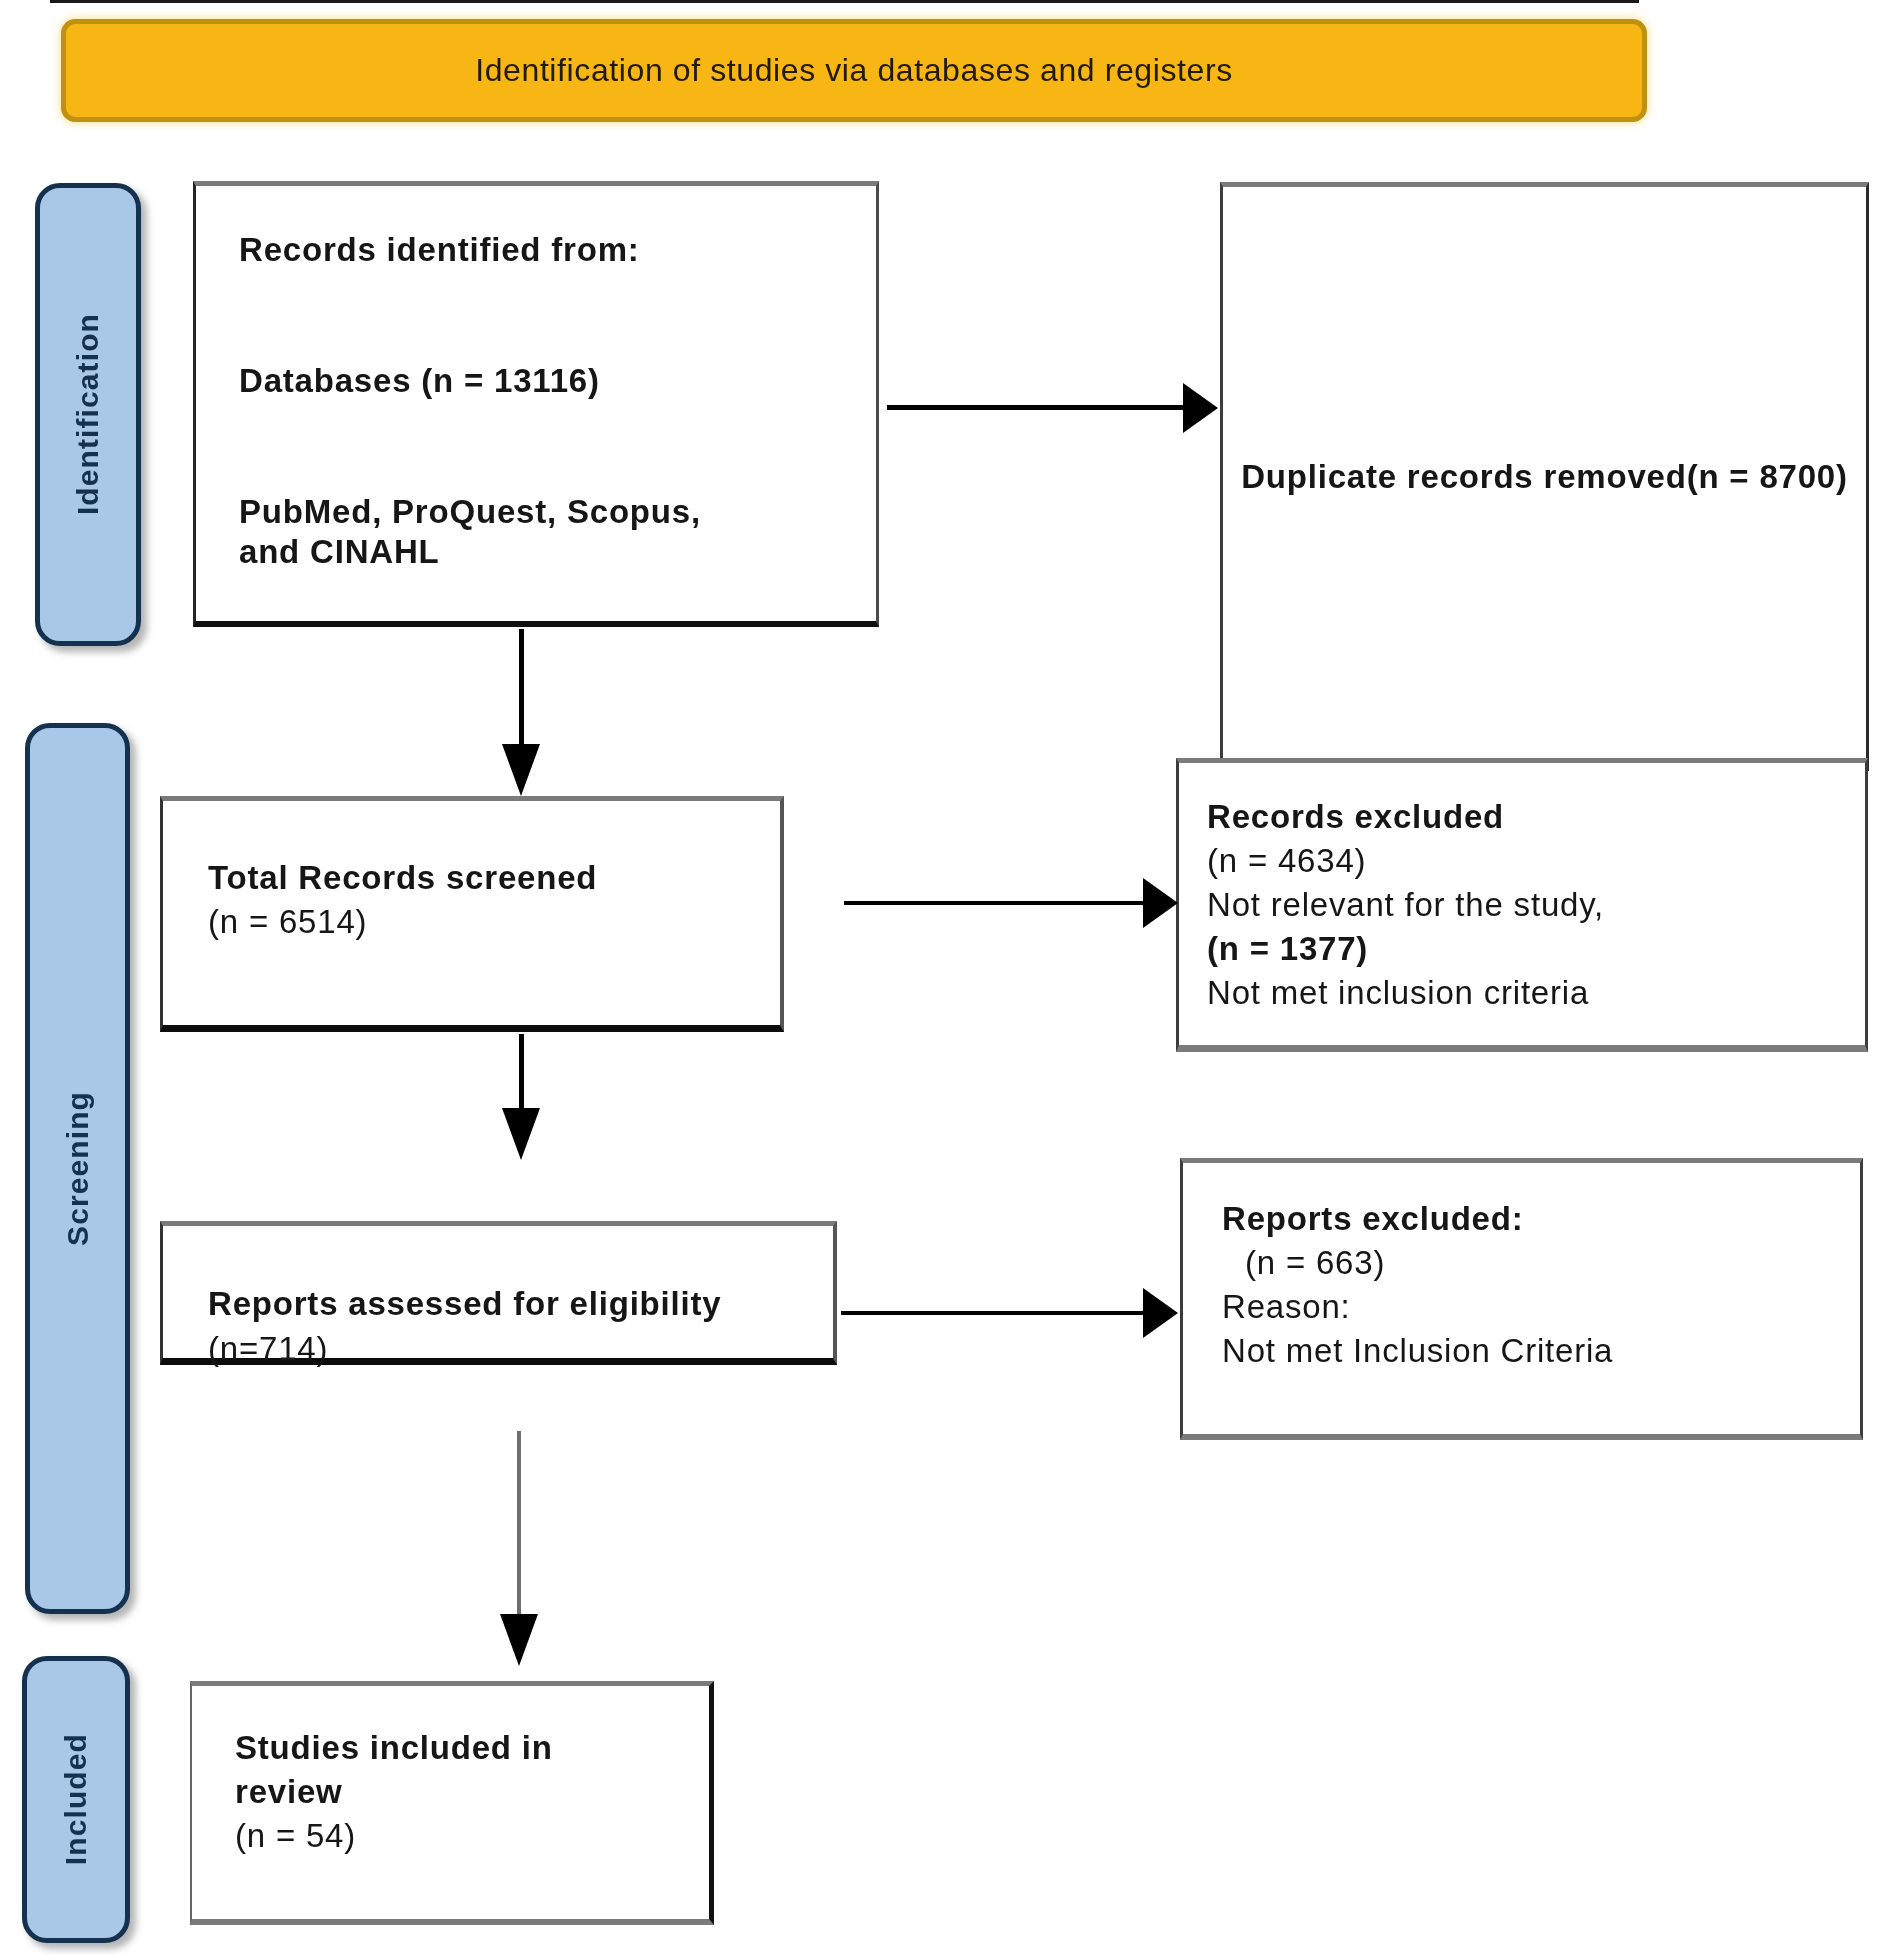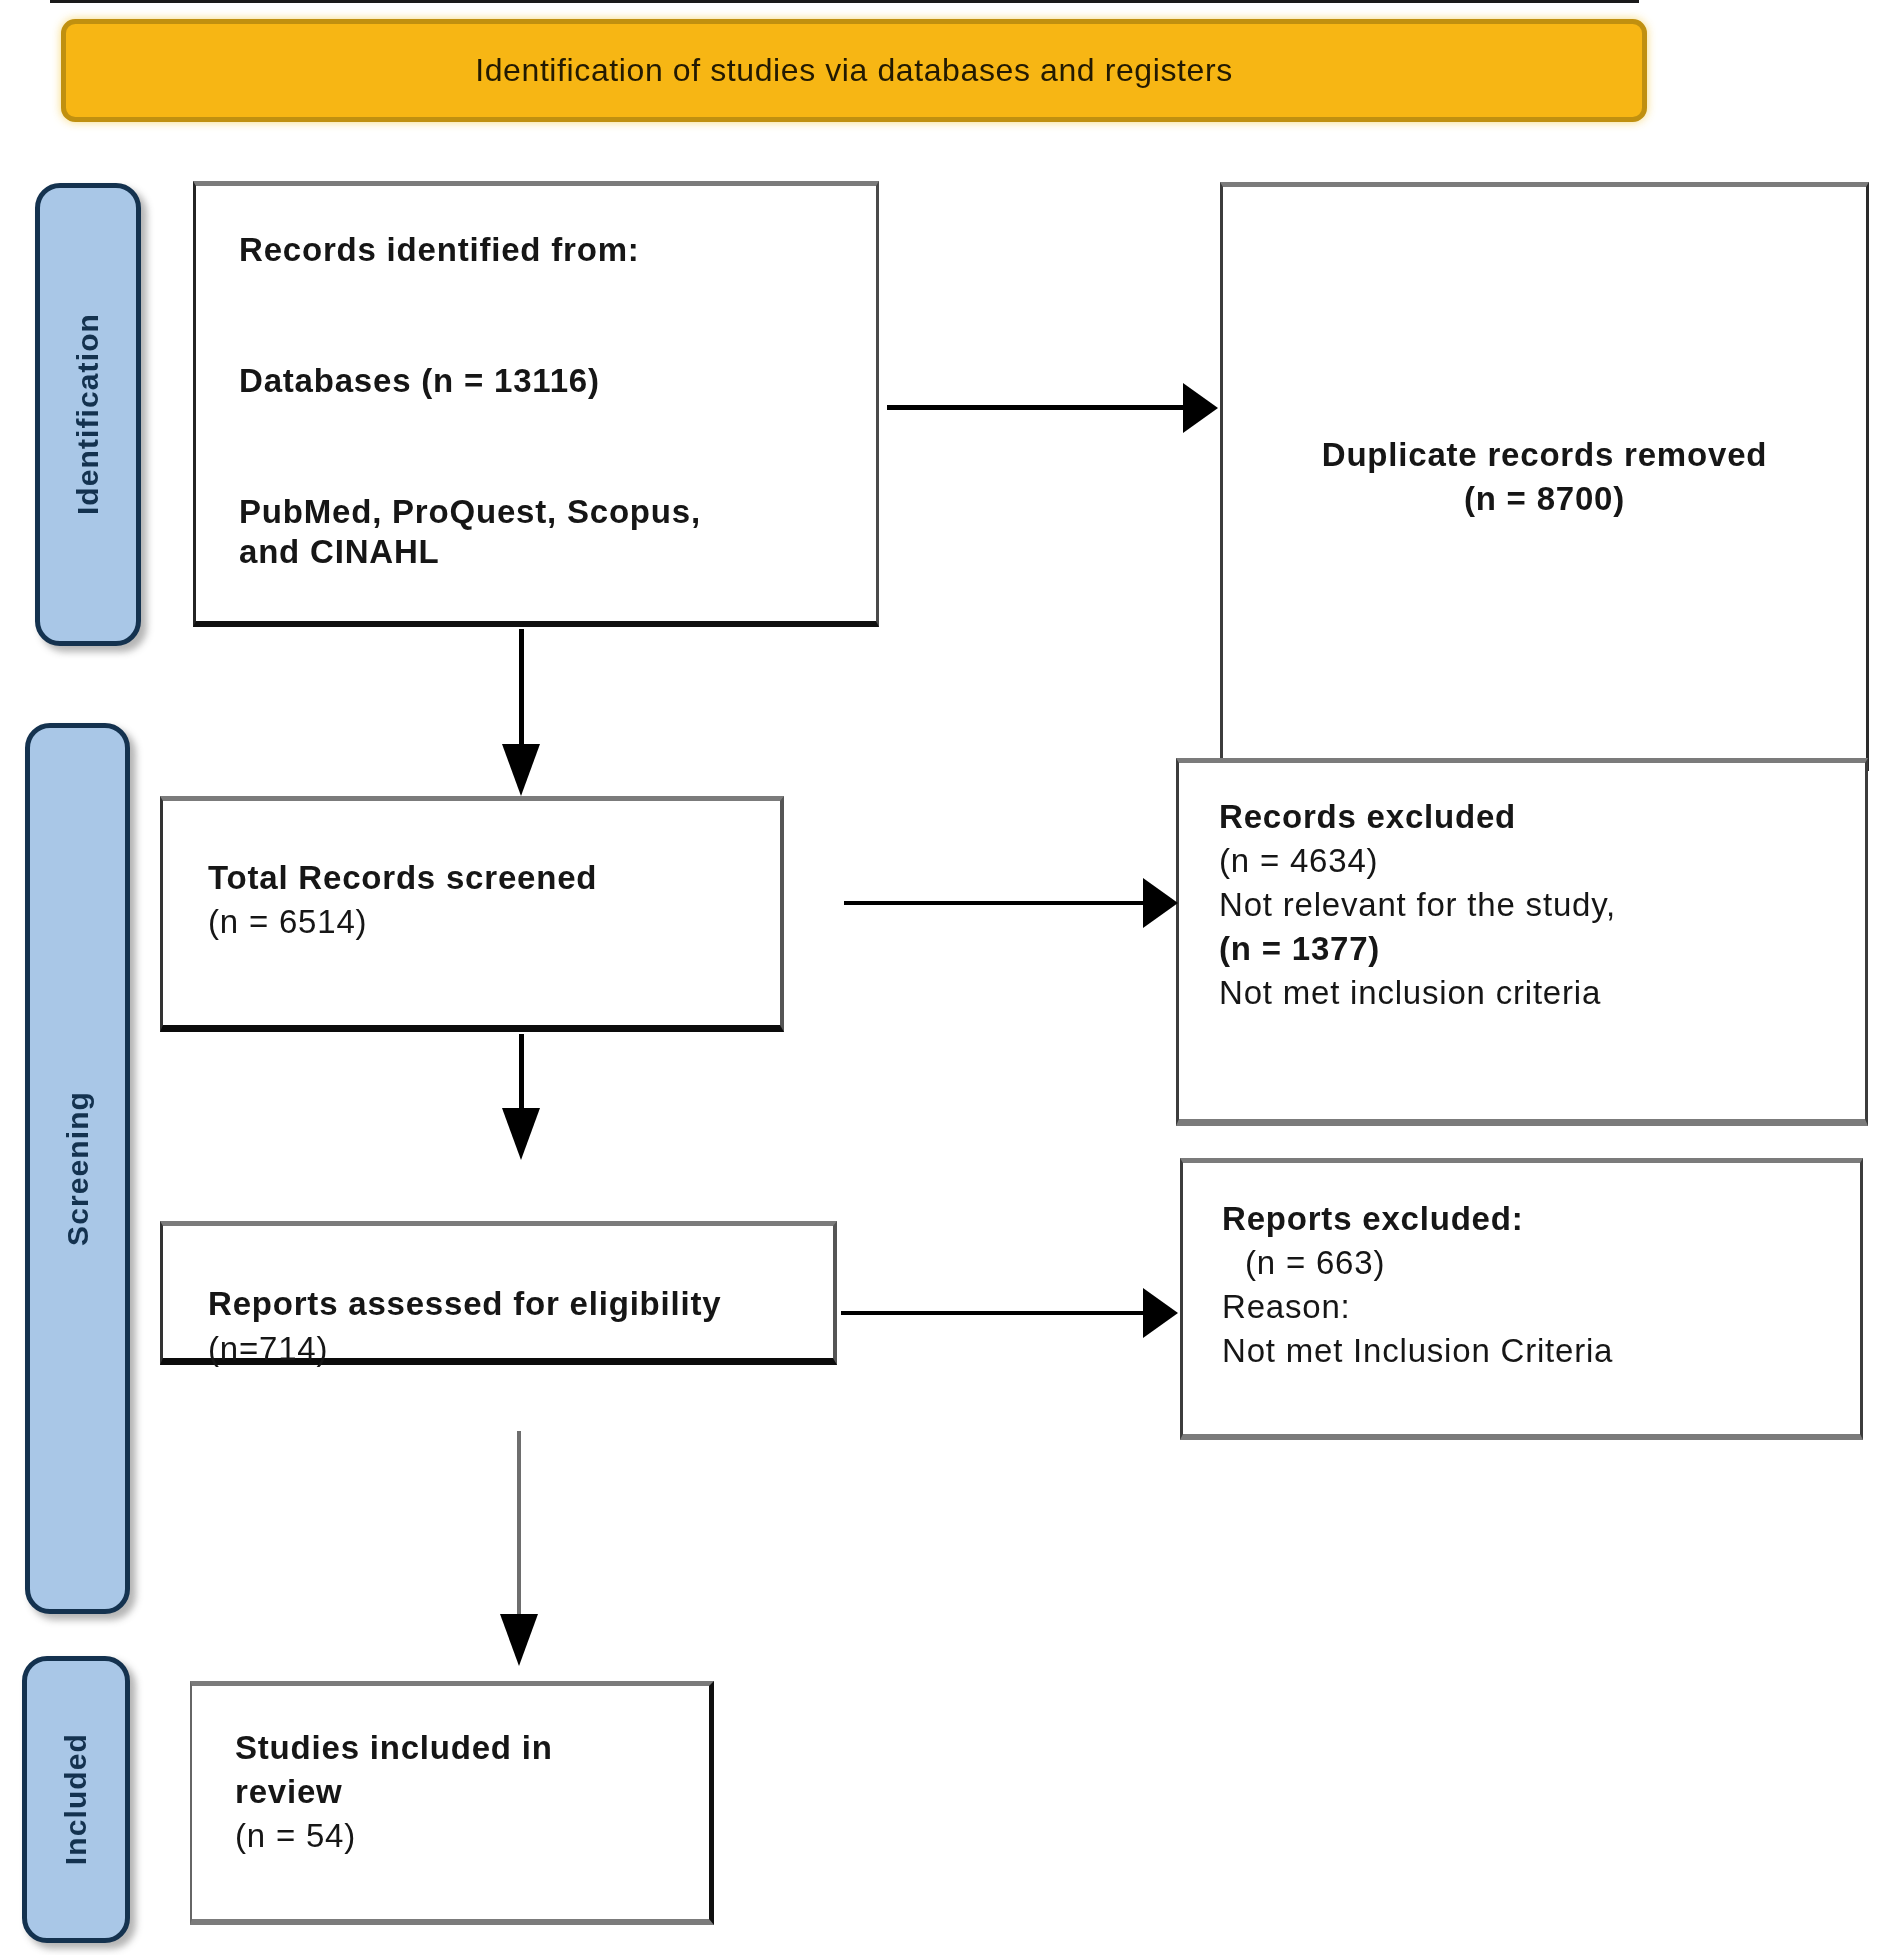--- a/index.html
+++ b/index.html
@@ -55,36 +55,36 @@
     border-top:5.5px solid #7b7b7b;border-right:3.9px solid #4a4a4a;
     border-bottom:6.6px solid #101010;border-left:3.9px solid #242424;
     padding:44px 16.5px 0 43px;
   }
   .box-records-identified .gap{margin-bottom:91px;}
 
   .box-duplicates-removed{
     left:1220px;top:182px;width:649px;height:589px;box-sizing:border-box;
     border-top:5.5px solid #7b7b7b;border-right:3.9px solid #2a2a2a;
     border-bottom:5.5px solid #2a2a2a;border-left:3.3px solid #3c3c3c;
-    display:flex;flex-direction:column;align-items:center;justify-content:center;
+    display:flex;flex-direction:row;align-items:center;justify-content:center;
     text-align:center;line-height:44px;
   }
 
   .box-records-screened{
     left:160px;top:796px;width:624px;height:236px;box-sizing:border-box;
     border-top:5px solid #7b7b7b;border-right:4.4px solid #555;
     border-bottom:7.2px solid #0c0c0c;border-left:3.3px solid #333;
     padding:55px 11px 0 45px;line-height:44px;
   }
 
   .box-records-excluded{
-    left:1176px;top:758px;width:692px;height:368px;box-sizing:border-box;
+    left:1176px;top:758px;width:692px;height:294px;box-sizing:border-box;
     border-top:5.5px solid #7b7b7b;border-right:3.3px solid #3c3c3c;
     border-bottom:7.2px solid #7b7b7b;border-left:3.3px solid #3c3c3c;
-    padding:32px 11px 0 40px;line-height:44px;
+    padding:32px 11px 0 28px;line-height:44px;
   }
 
   .box-reports-assessed{
     left:160px;top:1221px;width:677px;height:144px;box-sizing:border-box;
     border-top:5px solid #7b7b7b;border-right:4.4px solid #555;
     border-bottom:7.2px solid #0c0c0c;border-left:3.3px solid #333;
     padding:55px 11px 0 45px;line-height:45px;
   }
 
   .box-reports-excluded{

